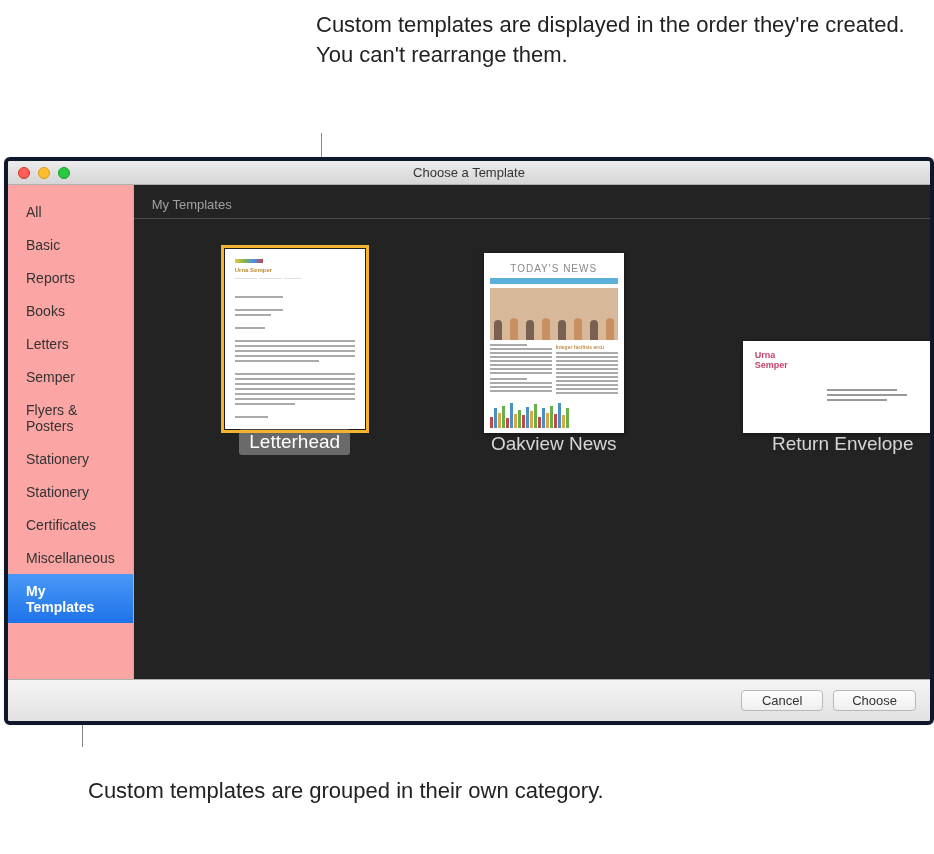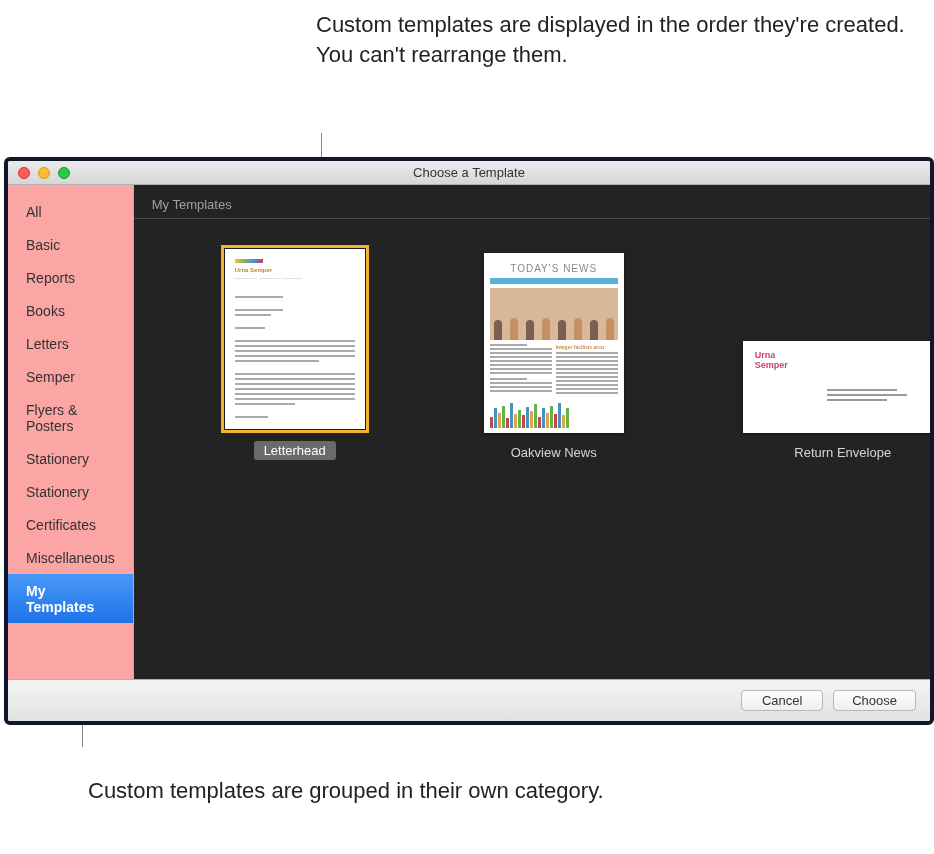--- a/index.html
+++ b/index.html
@@ -137,22 +137,21 @@
     }
     .thumb {
       background: #fff;
       box-shadow: 0 1px 4px rgba(0,0,0,0.5);
       position: relative;
       overflow: hidden;
     }
     .thumb.portrait { width: 140px; height: 180px; }
     .thumb.envelope { width: 200px; height: 92px; }
     .template-label {
-      margin-top: 12px;
-      font-size: 13px;
+      font-size: 19px;
       color: #d6d6d6;
       text-align: center;
     }
     .template-label.selected {
       background: #6a6a6a;
       color: #fff;
       padding: 2px 10px;
       border-radius: 3px;
     }
     .selected-ring {

